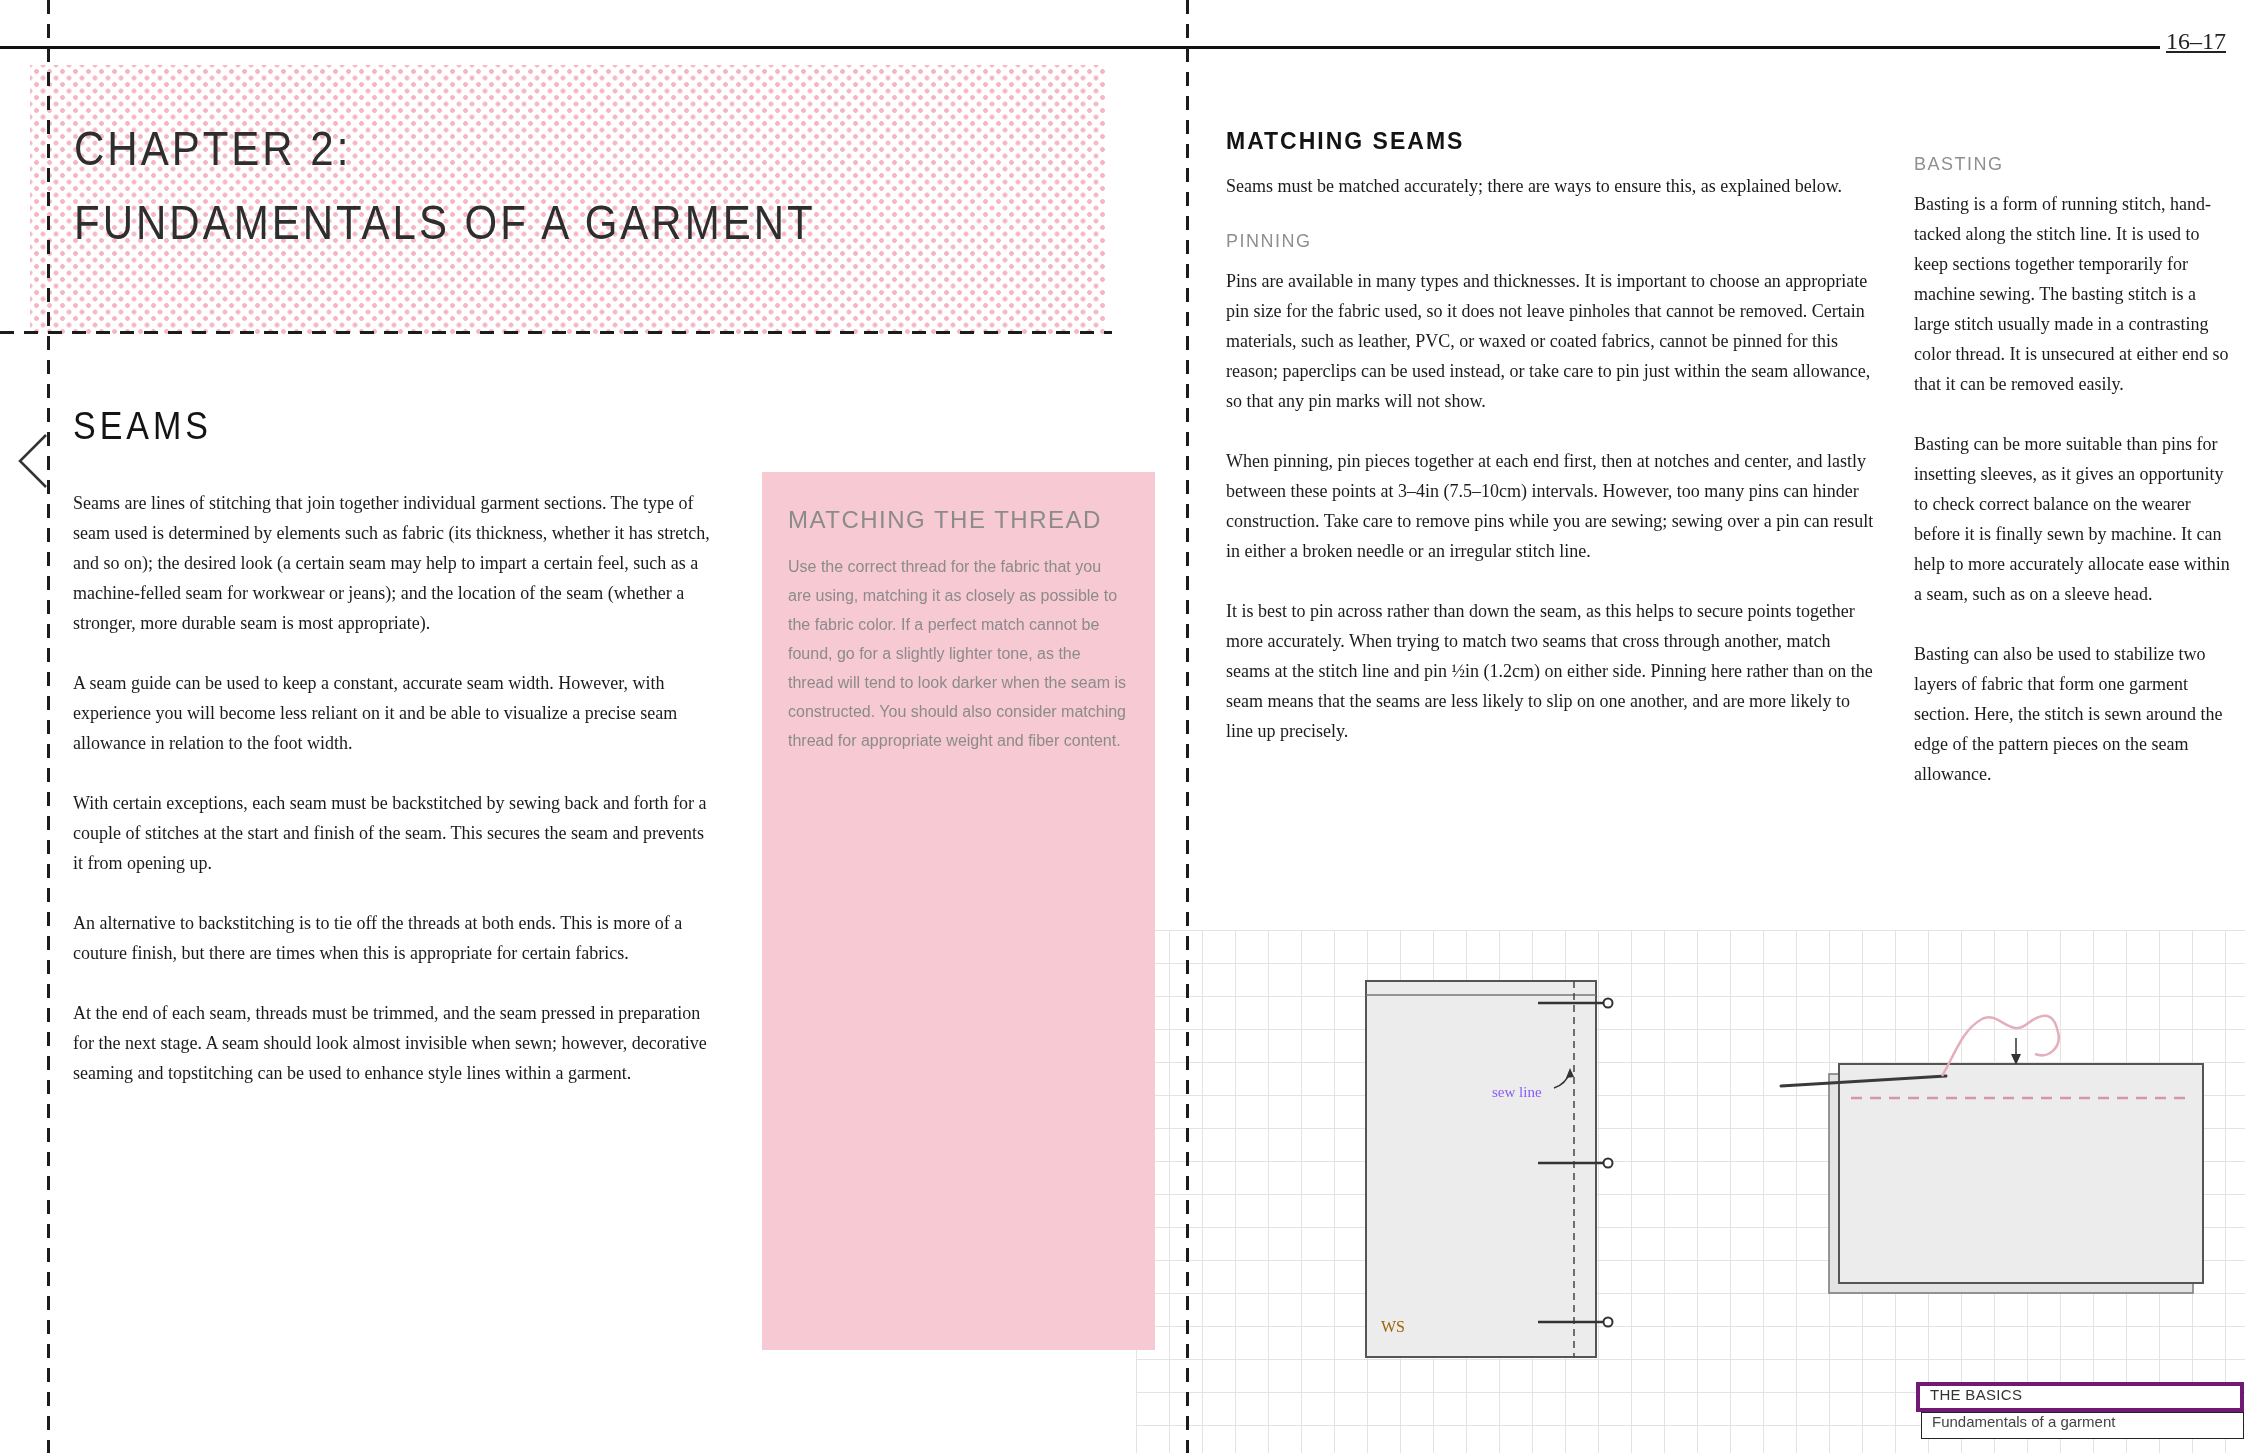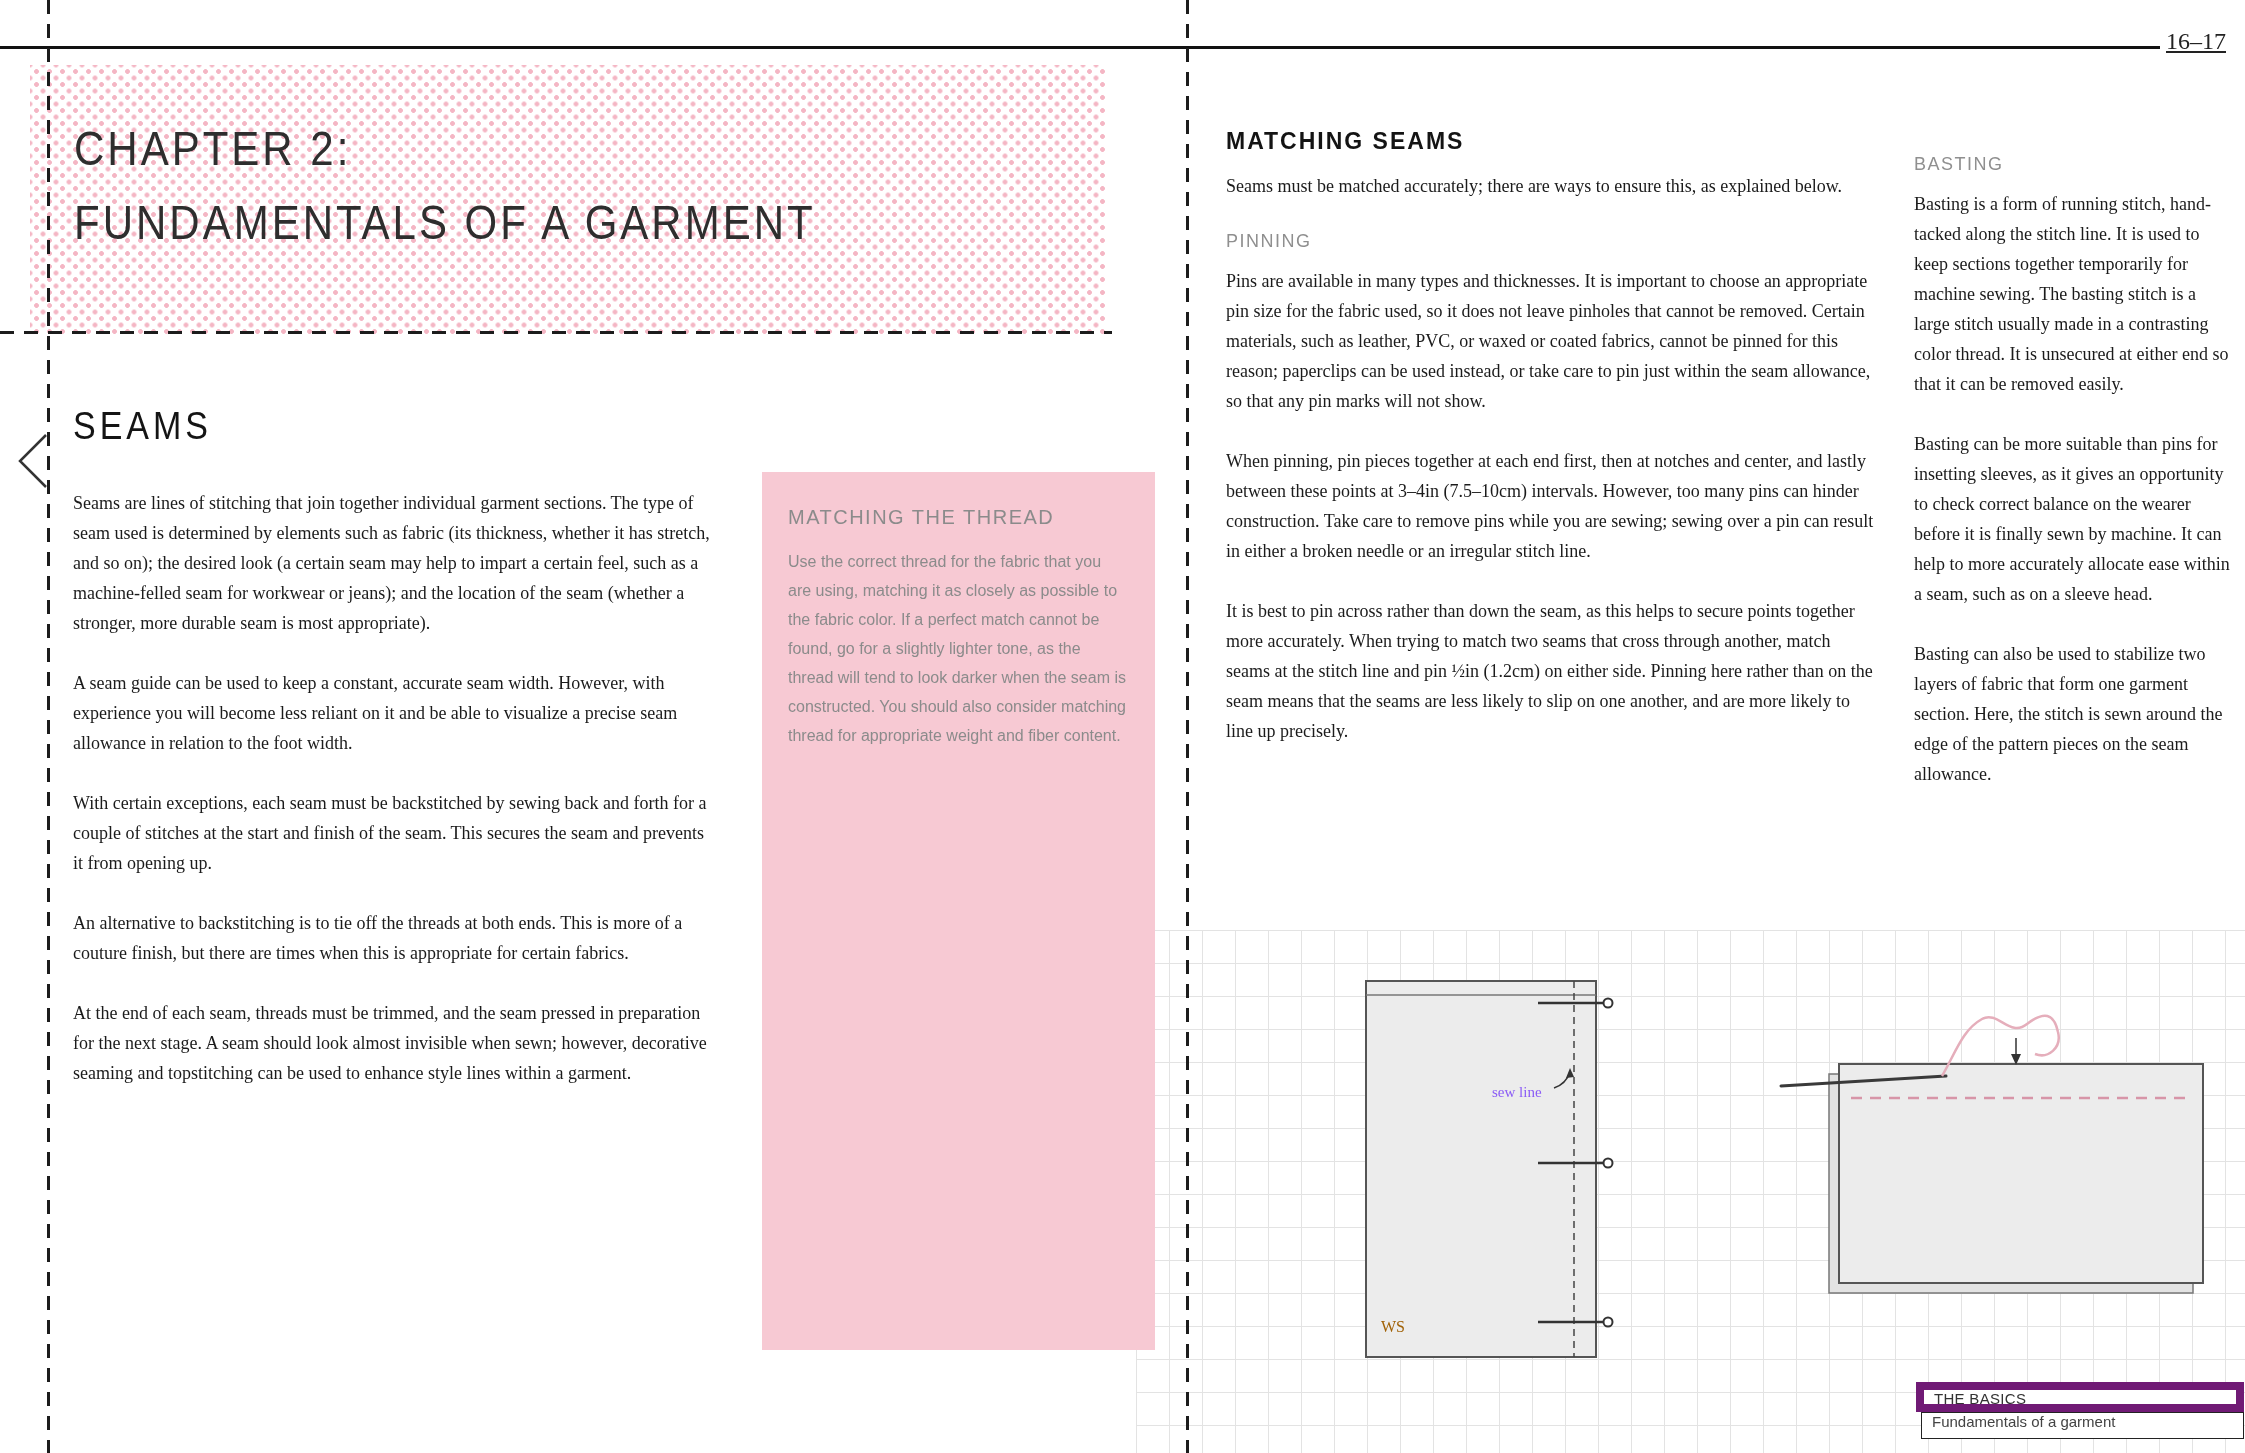--- a/index.html
+++ b/index.html
@@ -34,40 +34,40 @@
   .chevron{position:absolute;left:14px;top:430px;z-index:6;}
   
   .left-col{position:absolute;left:73px;top:368px;width:640px;z-index:3;margin-top:35px;}
   .h-seams{font-size:34px;letter-spacing:4px;color:#141414;margin:0 0 46px;
     transform:scaleY(1.15);transform-origin:left top;}
   .h-sub{font-size:22px;letter-spacing:1.5px;color:#1a1a1a;margin:48px 0 16px;}
   .serif-body{font:18px/30px "Liberation Serif",serif;color:#1b1b1b;margin:0 0 30px;}
   
   .thread-box{position:absolute;left:762px;top:472px;width:393px;height:878px;box-sizing:border-box;
     background:#f7c9d3;padding:34px 28px 0 26px;z-index:3;}
-  .h-box{font-size:20px;letter-spacing:1.5px;color:#8b8b8b;margin:0 0 18px;}
+  .h-box{font-size:24px;letter-spacing:1.5px;color:#8b8b8b;margin:0 0 18px;}
   .box-body{font:16px/29px "Liberation Sans",sans-serif;color:#8b8b8b;margin:0;}
   
   .right-col{position:absolute;left:1226px;top:128px;width:652px;z-index:3;}
   .h-matching{font-size:23px;letter-spacing:2px;color:#141414;margin:0 0 16px;font-weight:bold;}
   .h-gray{font-size:18px;letter-spacing:1.5px;color:#8f8f8f;margin:26px 0 14px;}
   .basting-col{position:absolute;left:1914px;top:146px;width:318px;z-index:3;}
   .basting-col .h-gray{margin-top:8px;}
   
   .grid-area{position:absolute;left:1136px;top:930px;width:1109px;height:523px;z-index:1;background:#fff;
     background-image:
       linear-gradient(#e3e3e3 1px,transparent 1px),
       linear-gradient(90deg,#e3e3e3 1px,transparent 1px);
     background-size:33px 33px;}
   .diagram-svg{position:absolute;left:1130px;top:920px;z-index:4;}
   .sewline-label{position:absolute;left:1492px;top:1084px;font:15px "Liberation Serif",serif;color:#8b5cf6;z-index:5;}
   .ws-label{position:absolute;left:1381px;top:1318px;font:16px "Liberation Serif",serif;color:#a16207;z-index:5;text-align:center;}
   
   .footer-table{position:absolute;left:1916px;top:1382px;width:328px;z-index:6;}
-  .ft-row1{box-sizing:border-box;border:8px solid #701a75;background:#fff;height:30px;line-height:26px;
+  .ft-row1{box-sizing:border-box;border:4px solid #701a75;background:#fff;height:30px;line-height:26px;
     padding-left:10px;font:15px "Liberation Sans",sans-serif;letter-spacing:.3px;color:#333;}
   .ft-row2{box-sizing:border-box;border:1.5px solid #222;background:#fff;height:27px;line-height:24px;
     padding-left:10px;margin-left:5px;font:15px "Liberation Sans",sans-serif;color:#444;}
 </style>
 </head>
 <body>
 
 <div id="spread">
 
   <div class="top-rule"></div>

